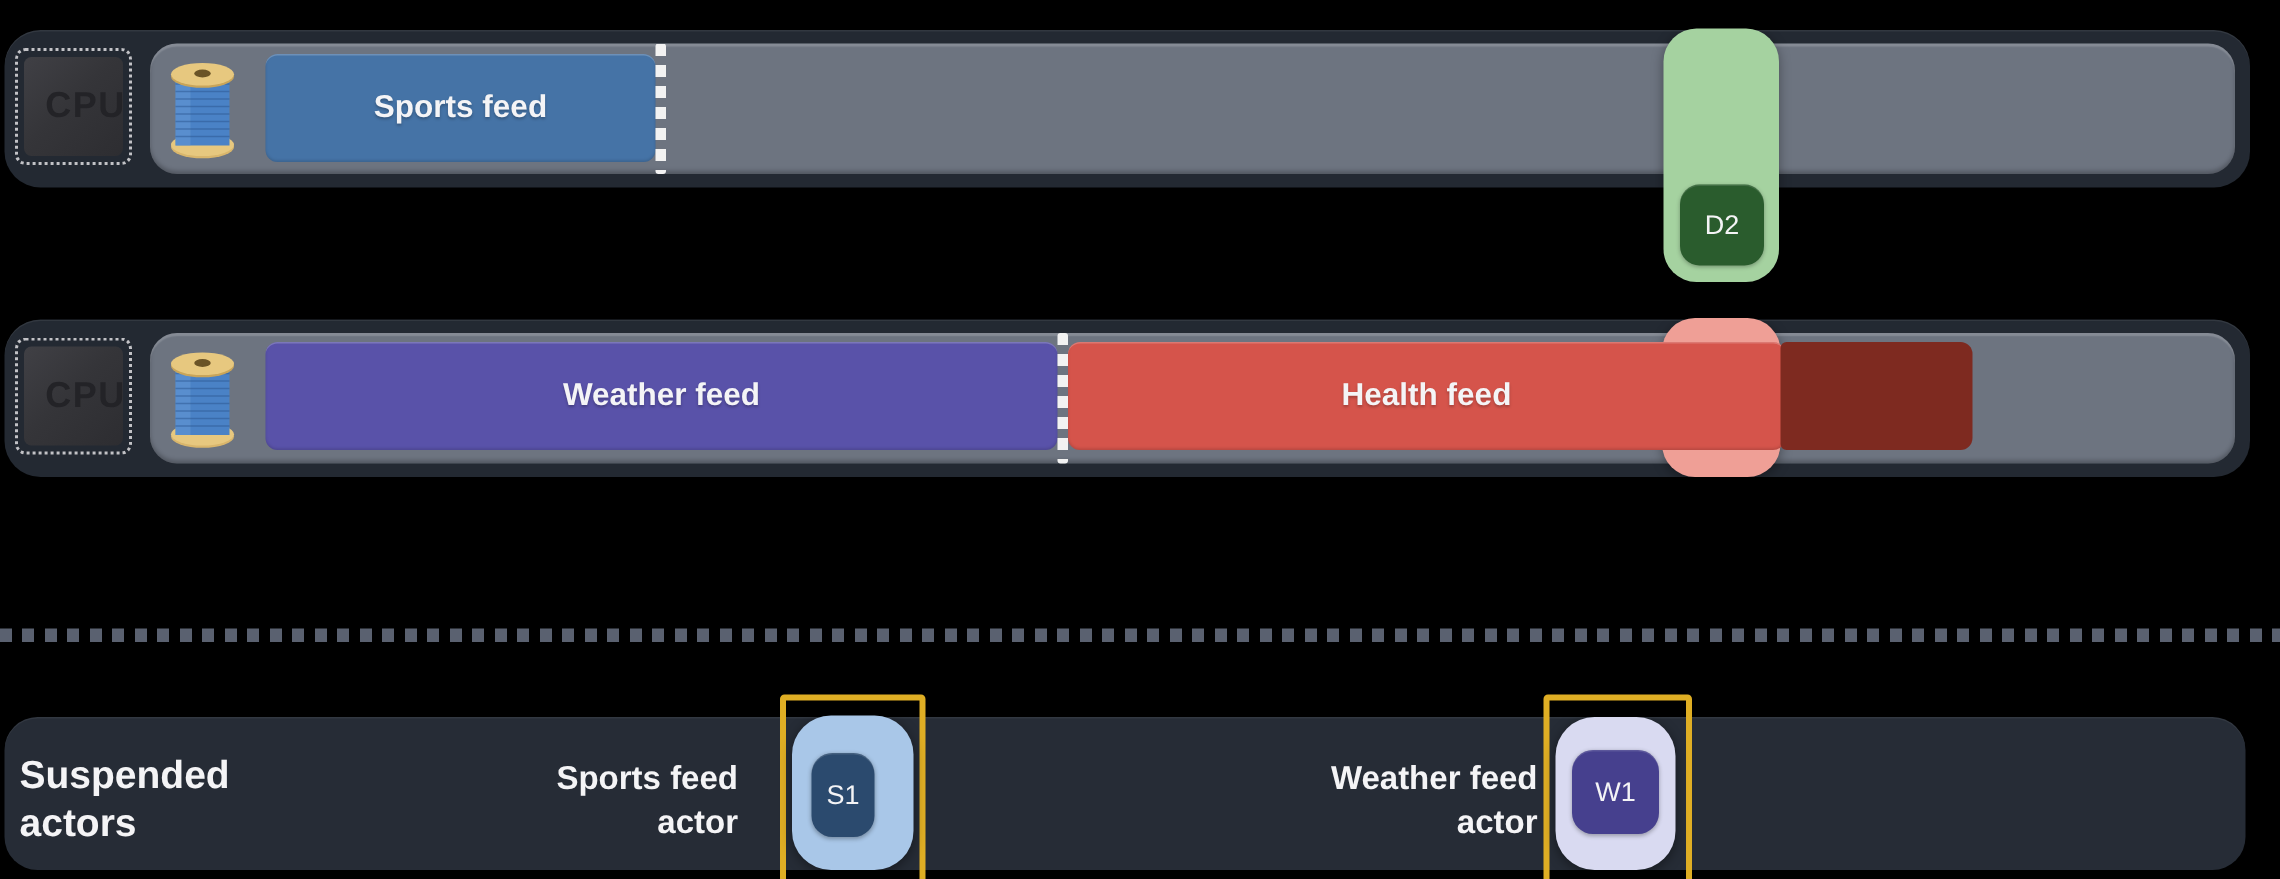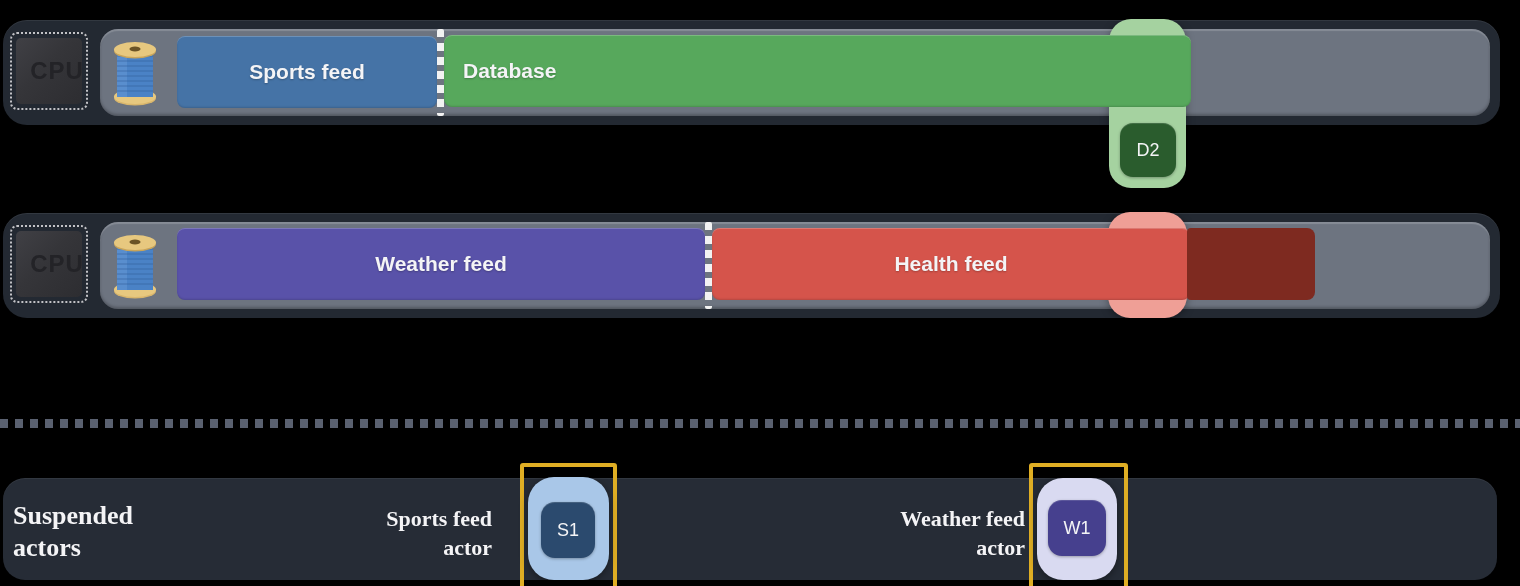--- a/index.html
+++ b/index.html
@@ -84,21 +84,20 @@
   .dotted-separator {
     position:absolute; left:0; top:419px; width:1520px; height:9px;
     background-image:repeating-linear-gradient(90deg,var(--dot) 0 8px,transparent 8px 15px);
   }
 
   
   .suspended-panel {
     position:absolute; left:3px; top:478px; width:1494px; height:102px;
     background:var(--panel-bg); border-radius:22px; z-index:1;
     box-shadow: inset 0 1px 0 rgba(255,255,255,0.06);
-    font-family: Liberation Serif, serif;
   }
   .suspended-title {
     position:absolute; left:10px; top:22px;
     font-size:26px; line-height:32px; font-weight:600;
     white-space:pre-line; color:var(--white);
   }
   .actor-label {
     position:absolute; top:26px; text-align:right;
     font-size:22px; line-height:29px; font-weight:600;
     white-space:pre-line; color:var(--white);
@@ -112,21 +111,21 @@
   }
   .frame-s1 { left:520px; width:97px; }
   .frame-w1 { left:1029px; width:99px; }
 
   .actor-pill {
     position:absolute; z-index:6; border-radius:26px;
     box-shadow:0 2px 8px rgba(0,0,0,0.4);
   }
   .pill-s1 { left:528px; top:477px; width:81px; height:103px; background:var(--s1-pill); }
   .pill-w1 { left:1037px; top:478px; width:80px; height:102px; background:var(--w1-pill); }
-  .badge-s1 { left:13px; top:25px; width:54px; height:56px; border-radius:14px; background:var(--s1-badge); }
+  .badge-s1 { left:13px; top:25px; width:42px; height:56px; border-radius:14px; background:var(--s1-badge); }
   .badge-w1 { left:11px; top:22px; width:58px; height:56px; border-radius:14px; background:var(--w1-badge); }
 </style>
 </head>
 <body>
 
 <section class="cpu-row row1">
   <div class="cpu-chip">
     <div class="chip-inner">CPU</div>
   </div>
   <div class="track"></div>
@@ -151,21 +150,20 @@
       <ellipse cx="22" cy="8.5" rx="21" ry="7.5" fill="#e7c87f"></ellipse>
       <ellipse cx="22" cy="8" rx="5.5" ry="2.6" fill="#6b5426"></ellipse>
     </svg>
   </div>
 
   <div class="hang-pill pill-d2">
     <div class="mini-badge badge-d2">D2</div>
   </div>
 
   <div class="bar bar-sports">Sports feed</div>
-  <div class="bar bar-db">Database</div>
   <div class="dash-line dash1"></div>
 </section>
 
 <section class="cpu-row row2">
   <div class="cpu-chip">
     <div class="chip-inner">CPU</div>
   </div>
   <div class="track"></div>
 
   <div class="spool">

